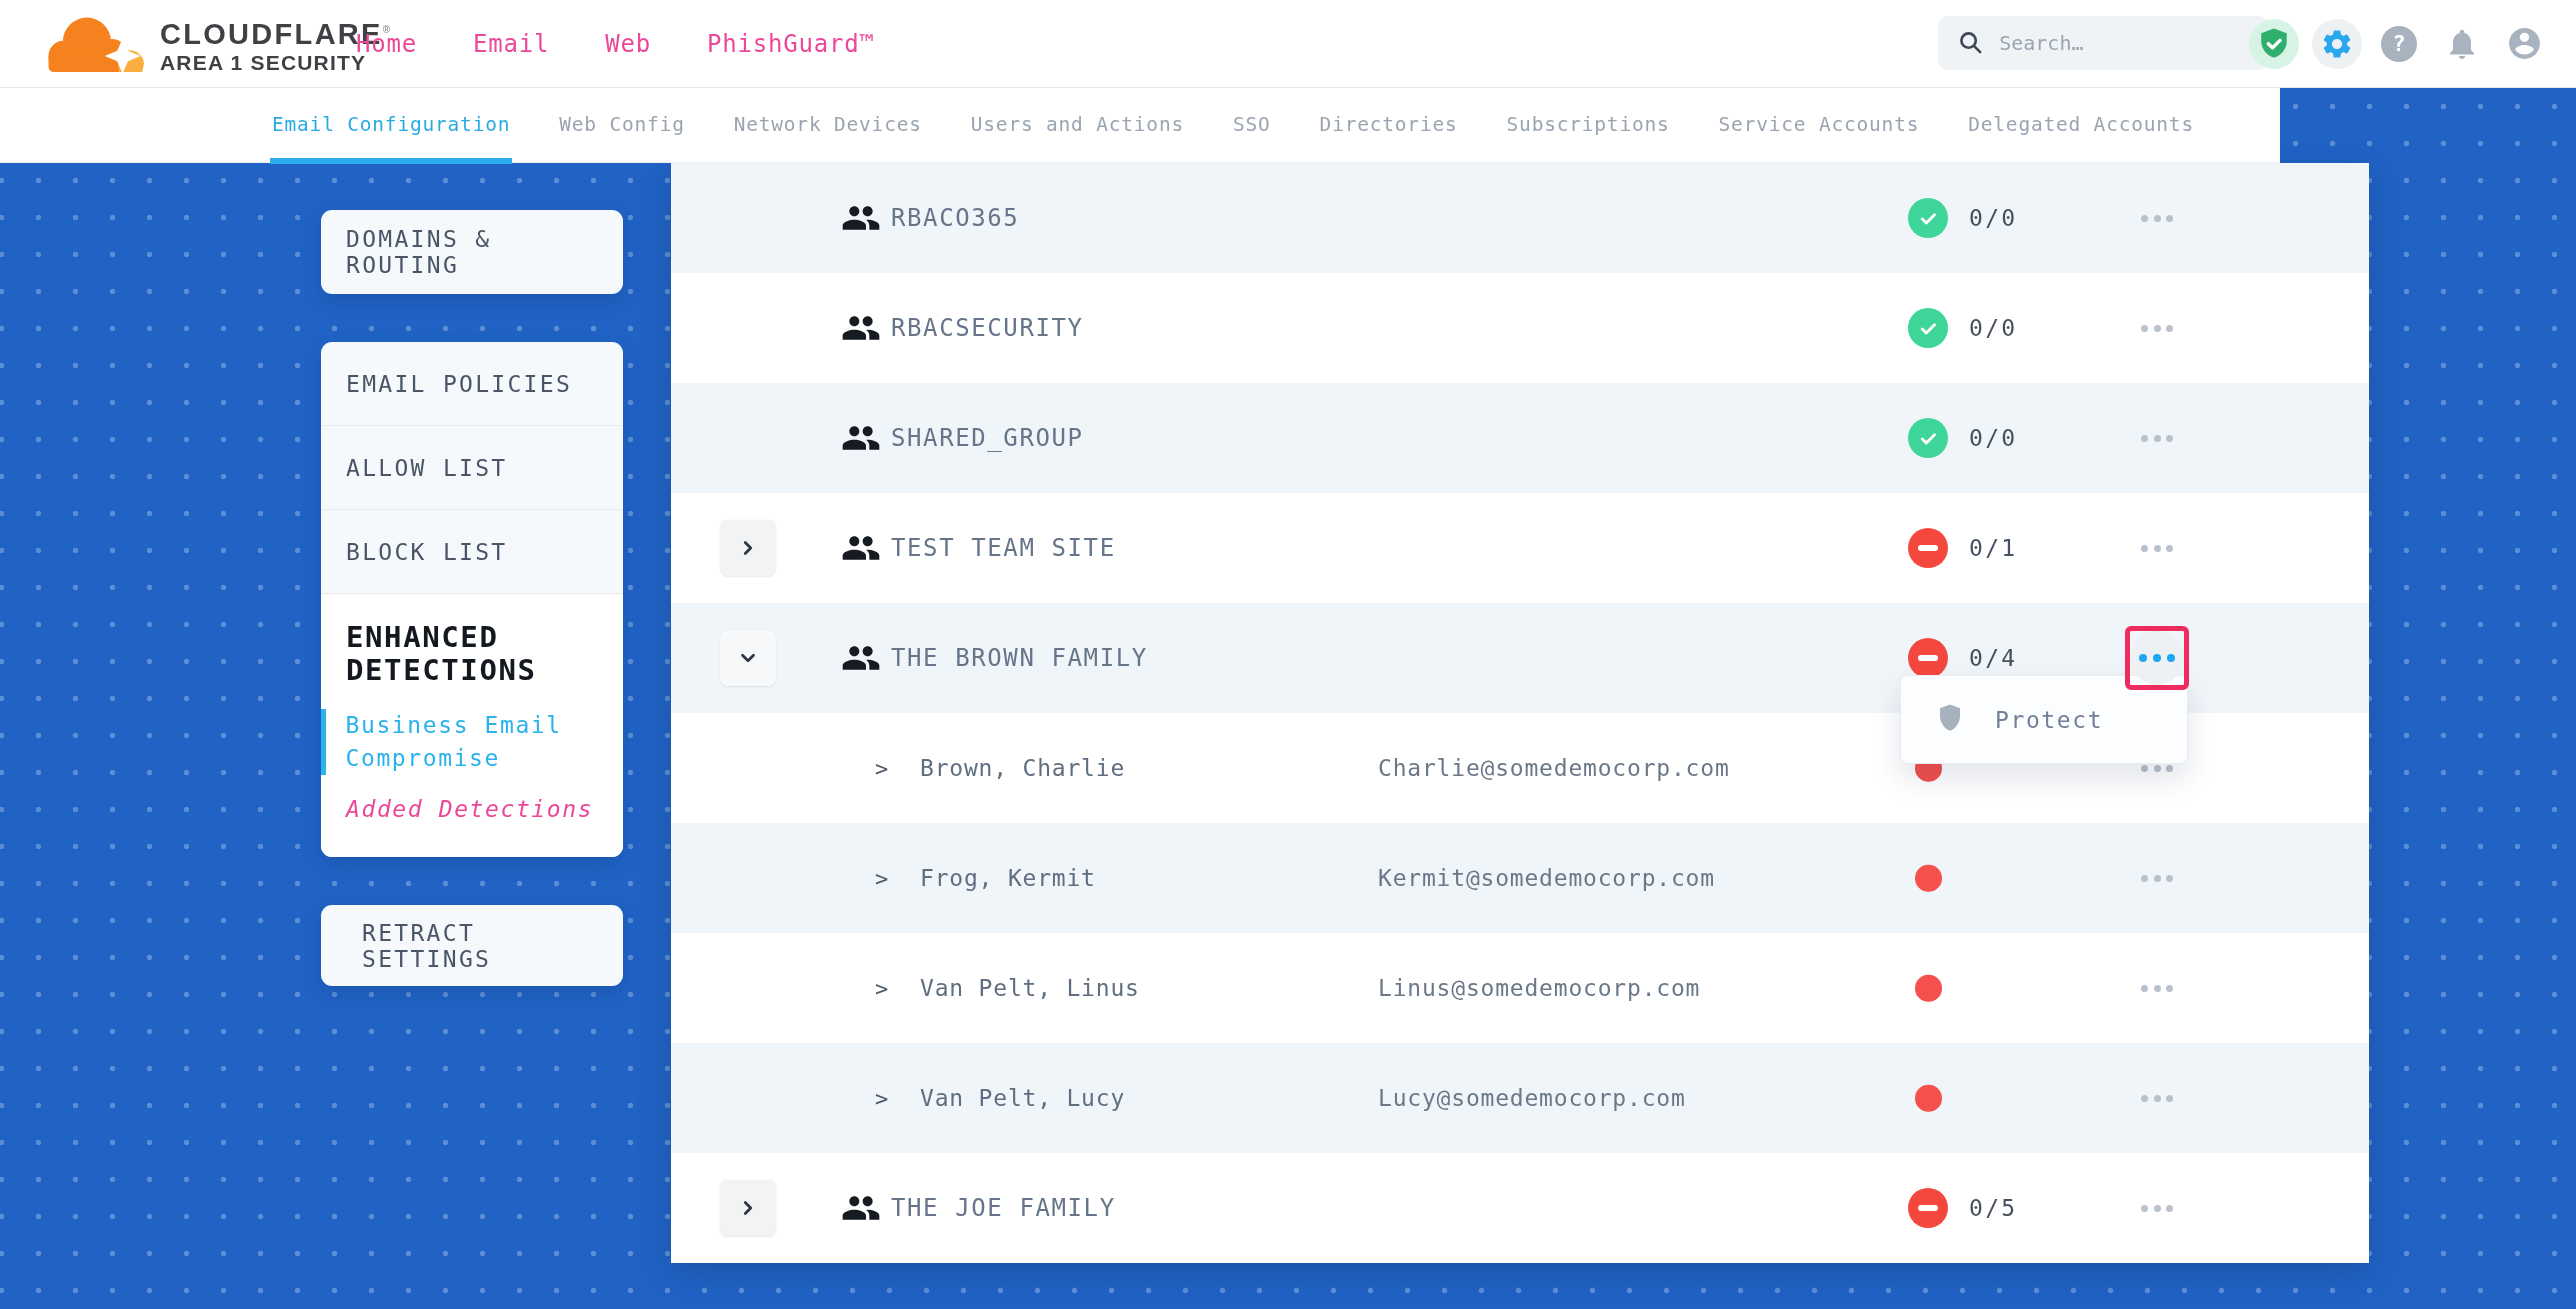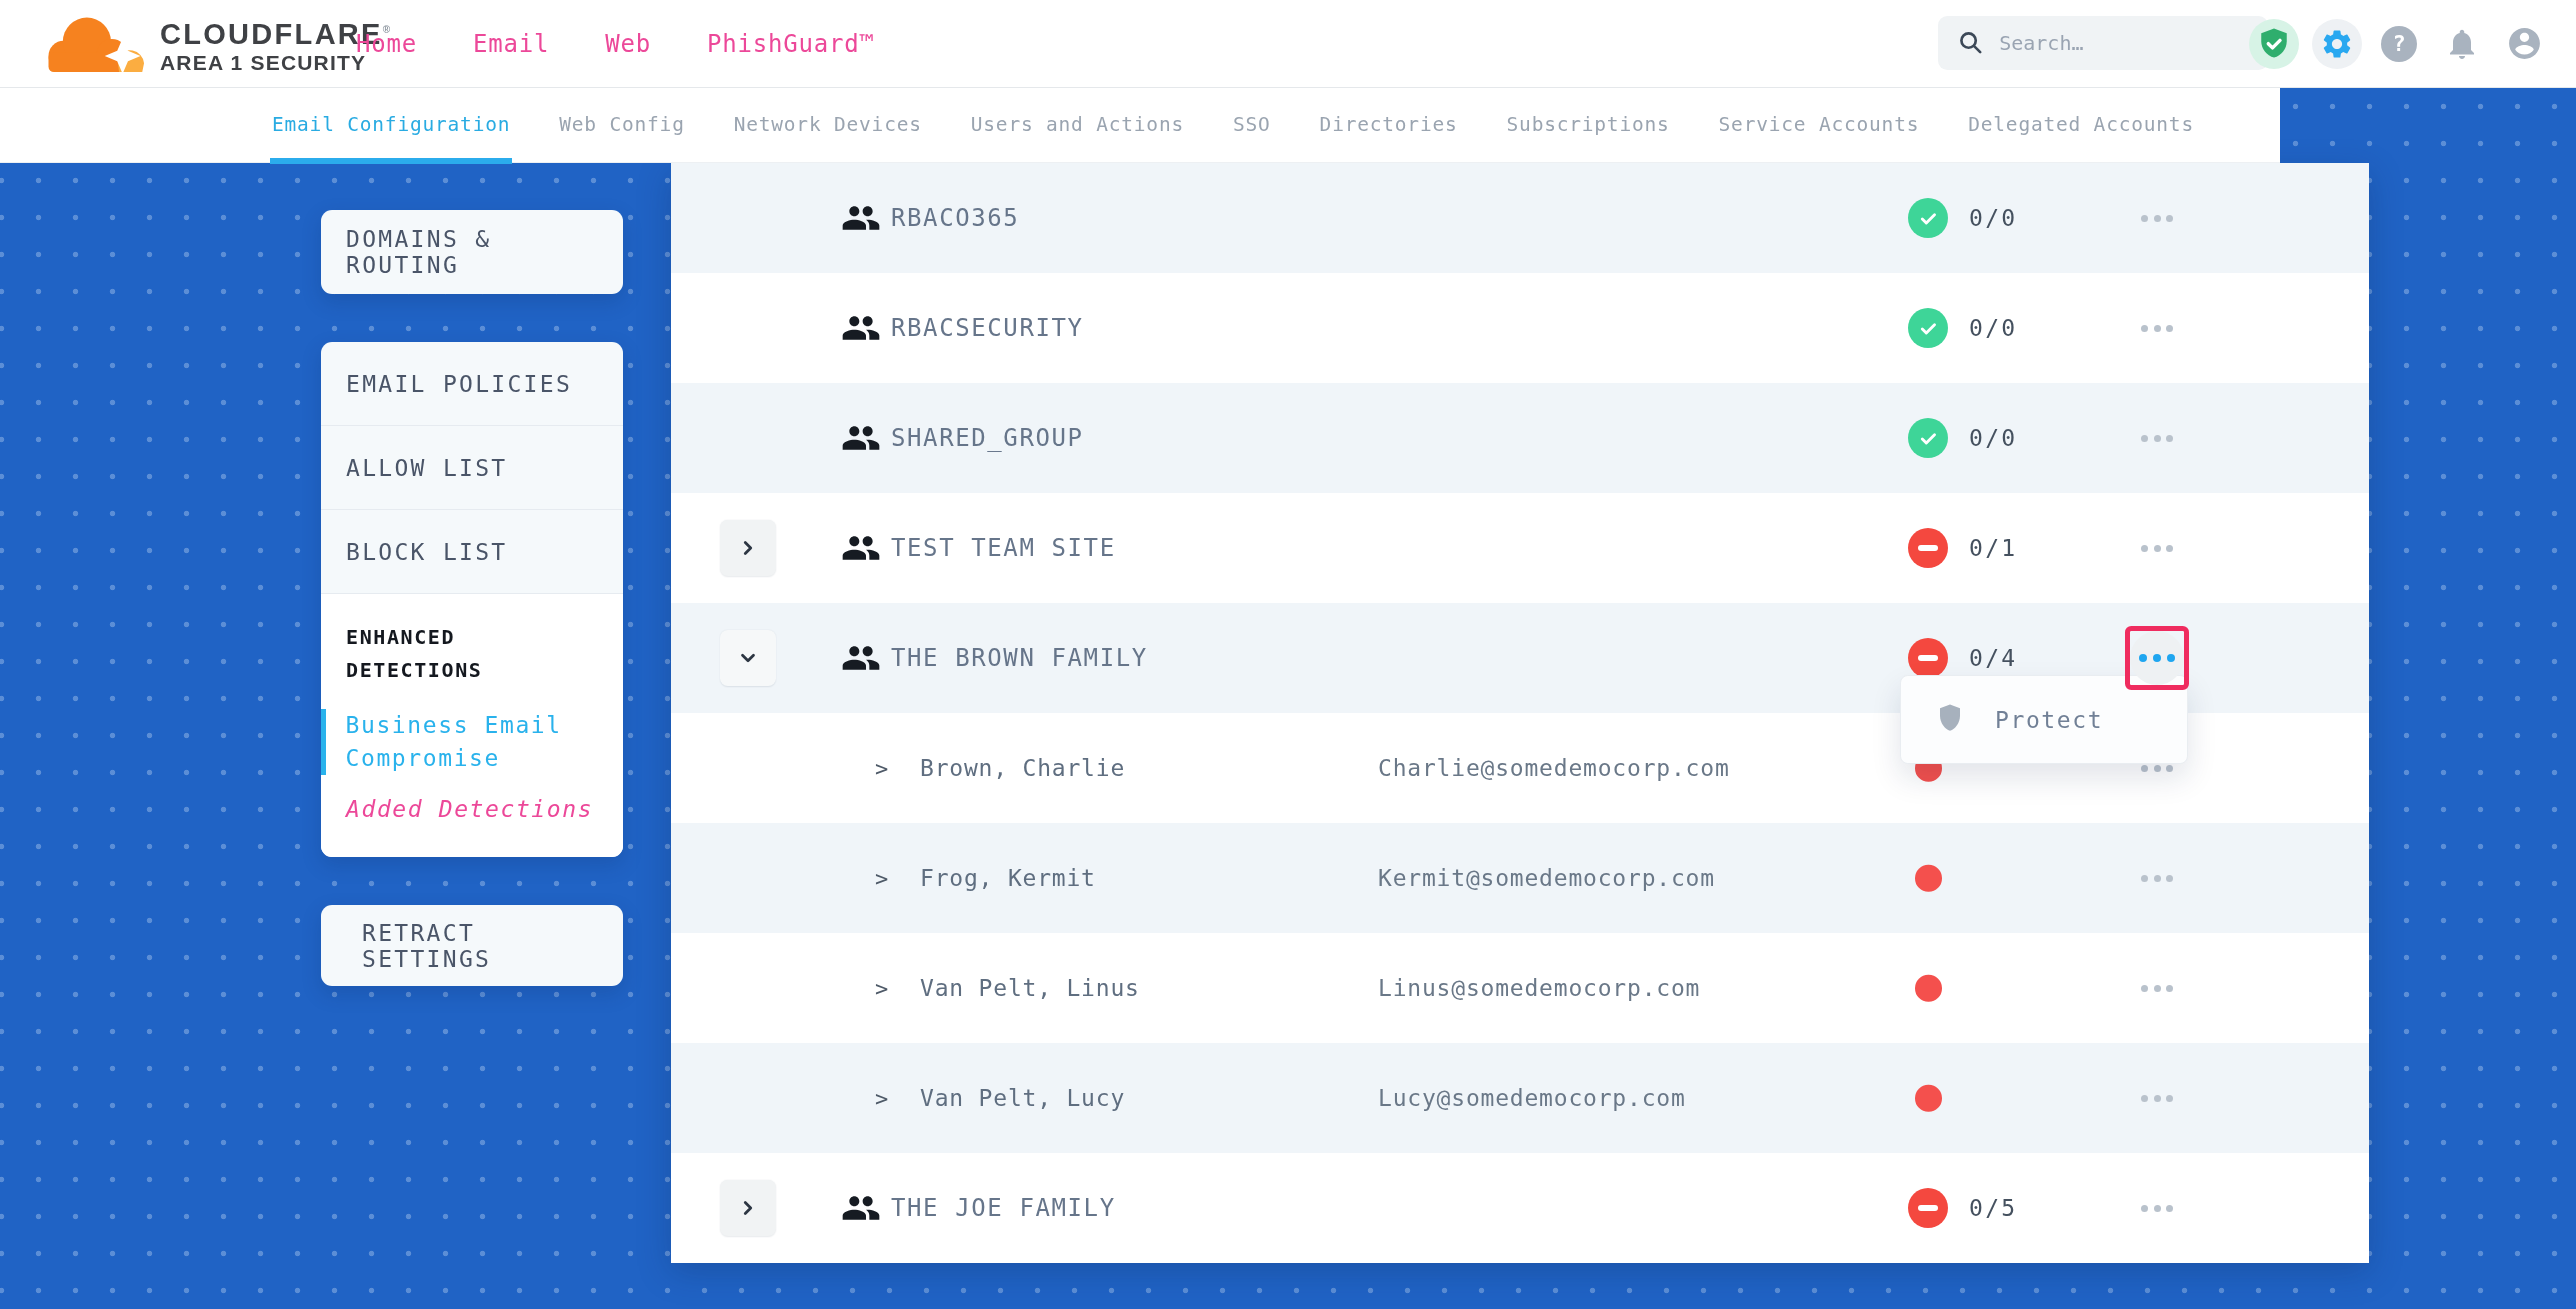--- a/index.html
+++ b/index.html
@@ -29,21 +29,21 @@
   .tabsbar{position:absolute;left:0;top:87px;width:2280px;height:76px;background:#fff;border-bottom:1.6px solid #edf0f3;box-sizing:border-box;z-index:19;display:flex;align-items:stretch;padding-left:272px;gap:49px;}
   .tab{position:relative;display:flex;align-items:center;font-size:19.5px;letter-spacing:0.8px;color:#9aa4b0;cursor:pointer;white-space:nowrap;}
   .tab.active{color:#29abe2;}
   .tab.active::after{content:"";position:absolute;left:-1.6px;right:-1.6px;bottom:-1.6px;height:5.4px;background:#2bacec;}
   
   .side-card{position:absolute;left:321px;width:302px;background:#f5f9fb;border-radius:11px;box-shadow:0 7.8px 20px rgba(12,40,90,.18);color:#4a5568;}
   .card-domains{top:210px;height:84px;display:flex;align-items:center;padding:0 25px;box-sizing:border-box;font-size:23px;letter-spacing:2.3px;cursor:pointer;}
   .card-policies{top:342px;}
   .pol-item{height:83px;display:flex;align-items:center;padding:0 25px;font-size:23px;letter-spacing:2.3px;border-bottom:1.2px solid #e6ebf0;cursor:pointer;}
   .pol-white{background:#fff;border-radius:0 0 11px 11px;padding:26.5px 25px 31px 25px;}
-  .enh-title{font-size:20px;font-weight:700;color:#14181f;letter-spacing:1.6px;line-height:33px;width:249px;}
+  .enh-title{font-size:29px;font-weight:700;color:#14181f;letter-spacing:1.6px;line-height:33px;width:249px;}
   .sub-item{font-size:23px;letter-spacing:1.6px;line-height:33px;cursor:pointer;}
   .sub-active{color:#29b2ec;border-left:5.4px solid #29b2ec;margin-left:-25px;padding-left:19.5px;margin-top:22px;width:249px;}
   .sub-plain{color:#ec4899;margin-top:18.7px;font-style:italic;}
   .card-retract{top:905px;height:81px;display:flex;align-items:center;padding:0 41px;box-sizing:border-box;font-size:23px;letter-spacing:2.3px;cursor:pointer;}
   
   .grouptable{position:absolute;left:671px;top:163px;width:1698px;height:1097px;box-shadow:0 11px 31px rgba(10,35,80,.25);}
   .row{position:relative;height:110px;}
   .row.light{background:#f0f5f9;}
   .row.white{background:#ffffff;}
   .cell{position:absolute;top:50%;transform:translateY(-50%);}

